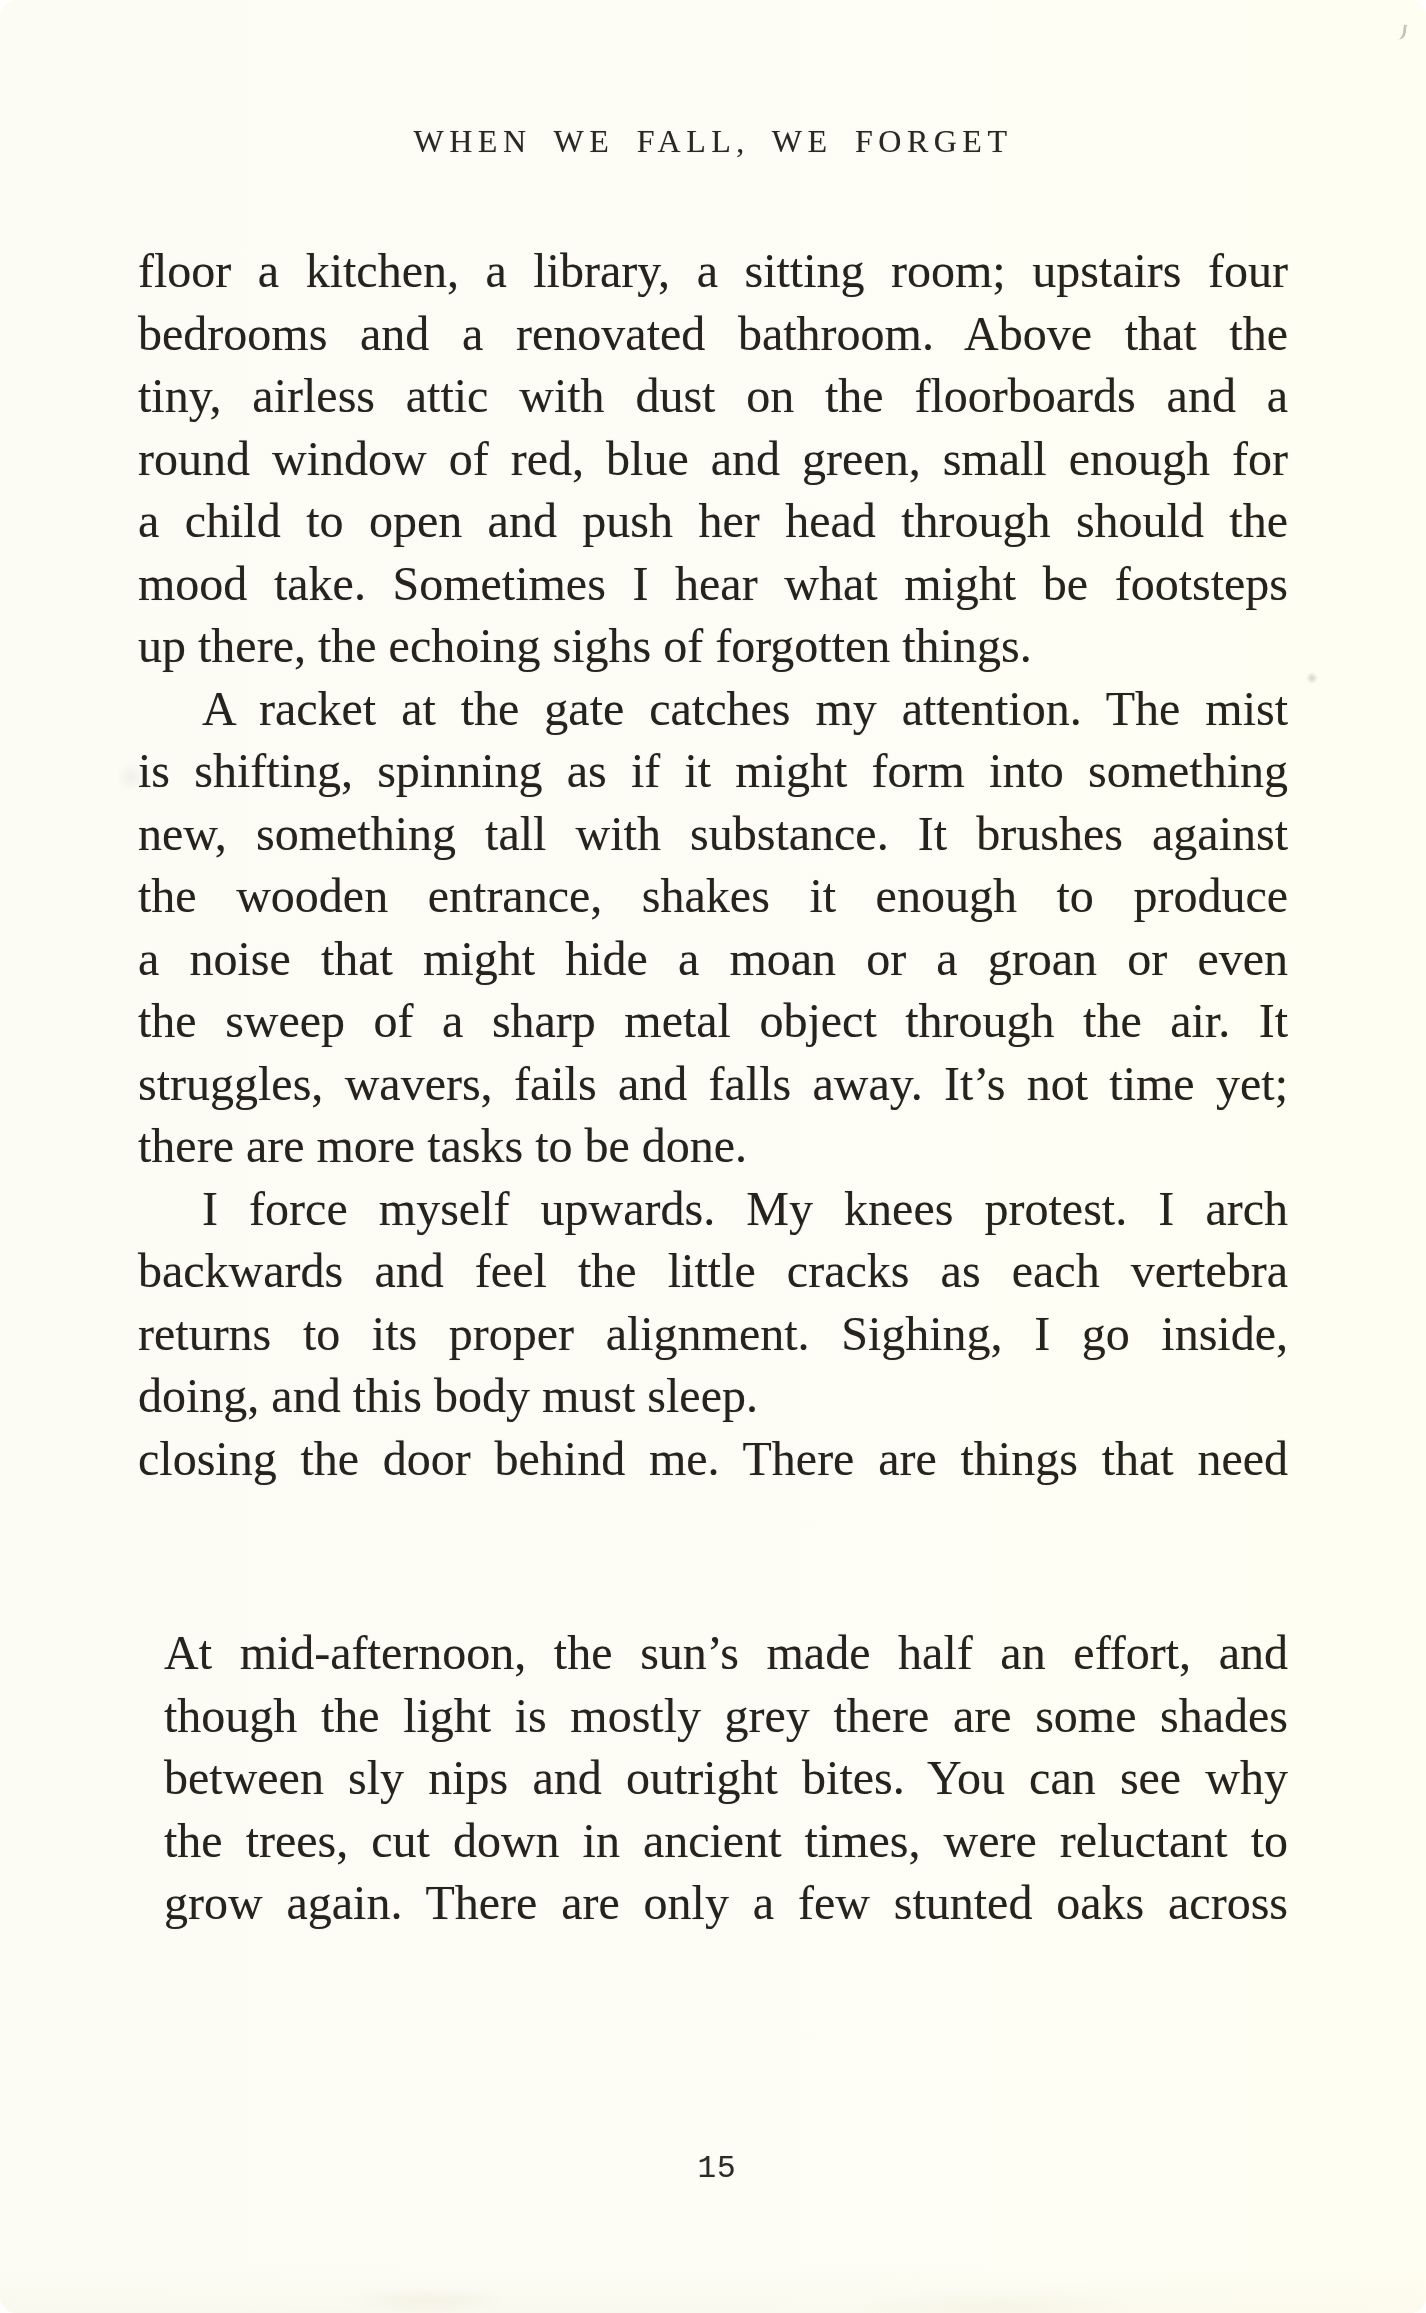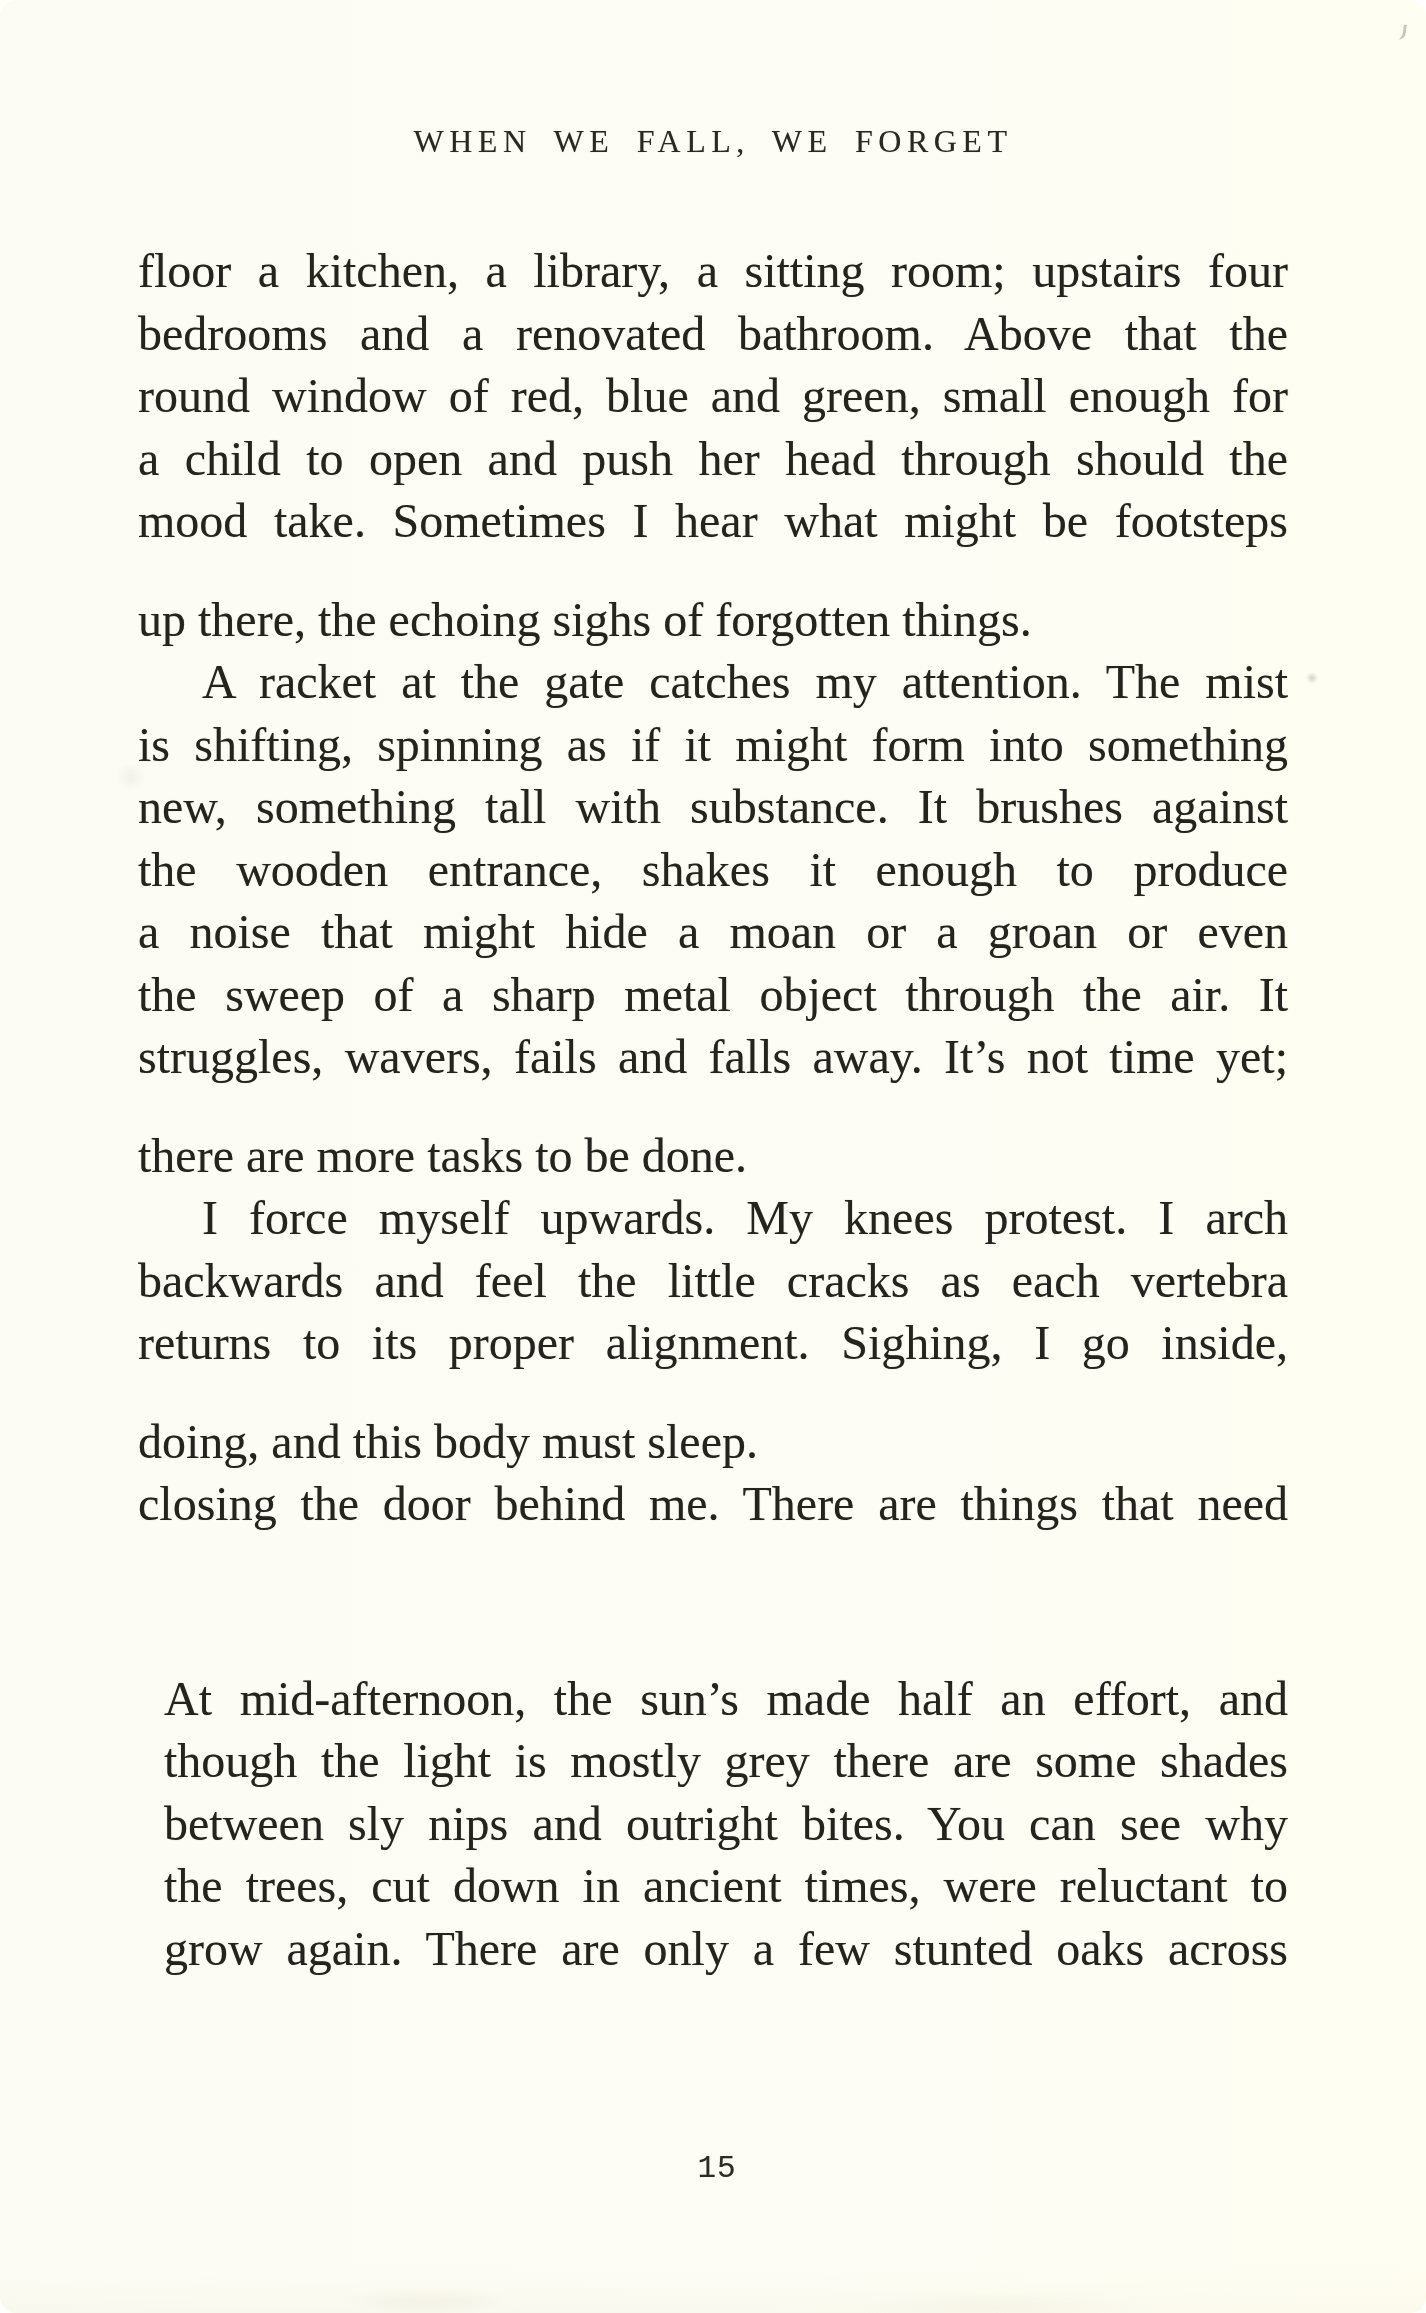--- a/index.html
+++ b/index.html
@@ -52,21 +52,21 @@
     text-shadow: 0 0 1px rgba(38,35,31,0.32);
   }
   .paragraph { margin: 0; }
   .paragraph.section-start { margin-top: 132px; margin-left: 26px; }
   .line {
     text-align: justify;
     text-align-last: justify;
     white-space: normal;
   }
   .line.indent { text-indent: 64px; }
-  .line.last { text-align-last: left; margin-top: 36px; }
+  .line.last { text-align-last: left; }
   .page-number {
     position: absolute;
     top: 2150px;
     left: 8px;
     right: 0;
     text-align: center;
     font-size: 31px;
     line-height: 38px;
     letter-spacing: 1px;
     color: #2e2b27;
@@ -97,20 +97,21 @@
 </head>
 <body>
 
 <div class="page">
   <div class="running-header">WHEN WE FALL, WE FORGET</div>
 
   <div class="text-block" id="paragraphs">
       <div class="paragraph">
         <div class="line">floor a kitchen, a library, a sitting room; upstairs four</div>
         <div class="line">bedrooms and a renovated bathroom. Above that the</div>
+        <div class="line">tiny, airless attic with dust on the floorboards and a</div>
         <div class="line">round window of red, blue and green, small enough for</div>
         <div class="line">a child to open and push her head through should the</div>
         <div class="line">mood take. Sometimes I hear what might be footsteps</div>
         <div class="line last">up there, the echoing sighs of forgotten things.</div>
       </div>
       <div class="paragraph">
         <div class="line indent">A racket at the gate catches my attention. The mist</div>
         <div class="line">is shifting, spinning as if it might form into something</div>
         <div class="line">new, something tall with substance. It brushes against</div>
         <div class="line">the wooden entrance, shakes it enough to produce</div>

